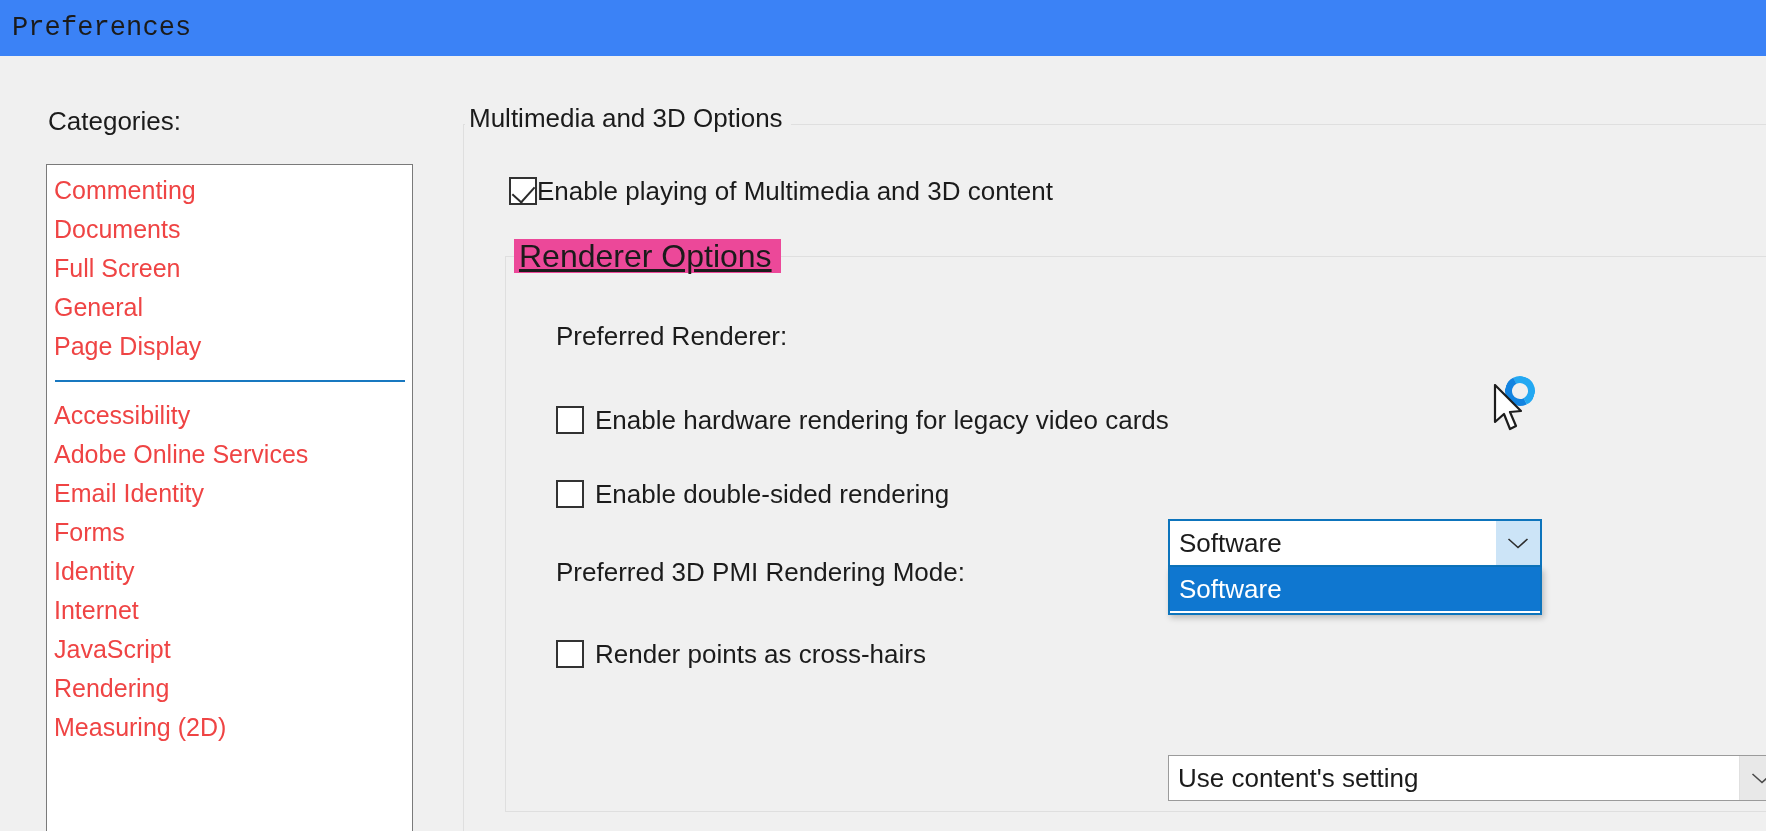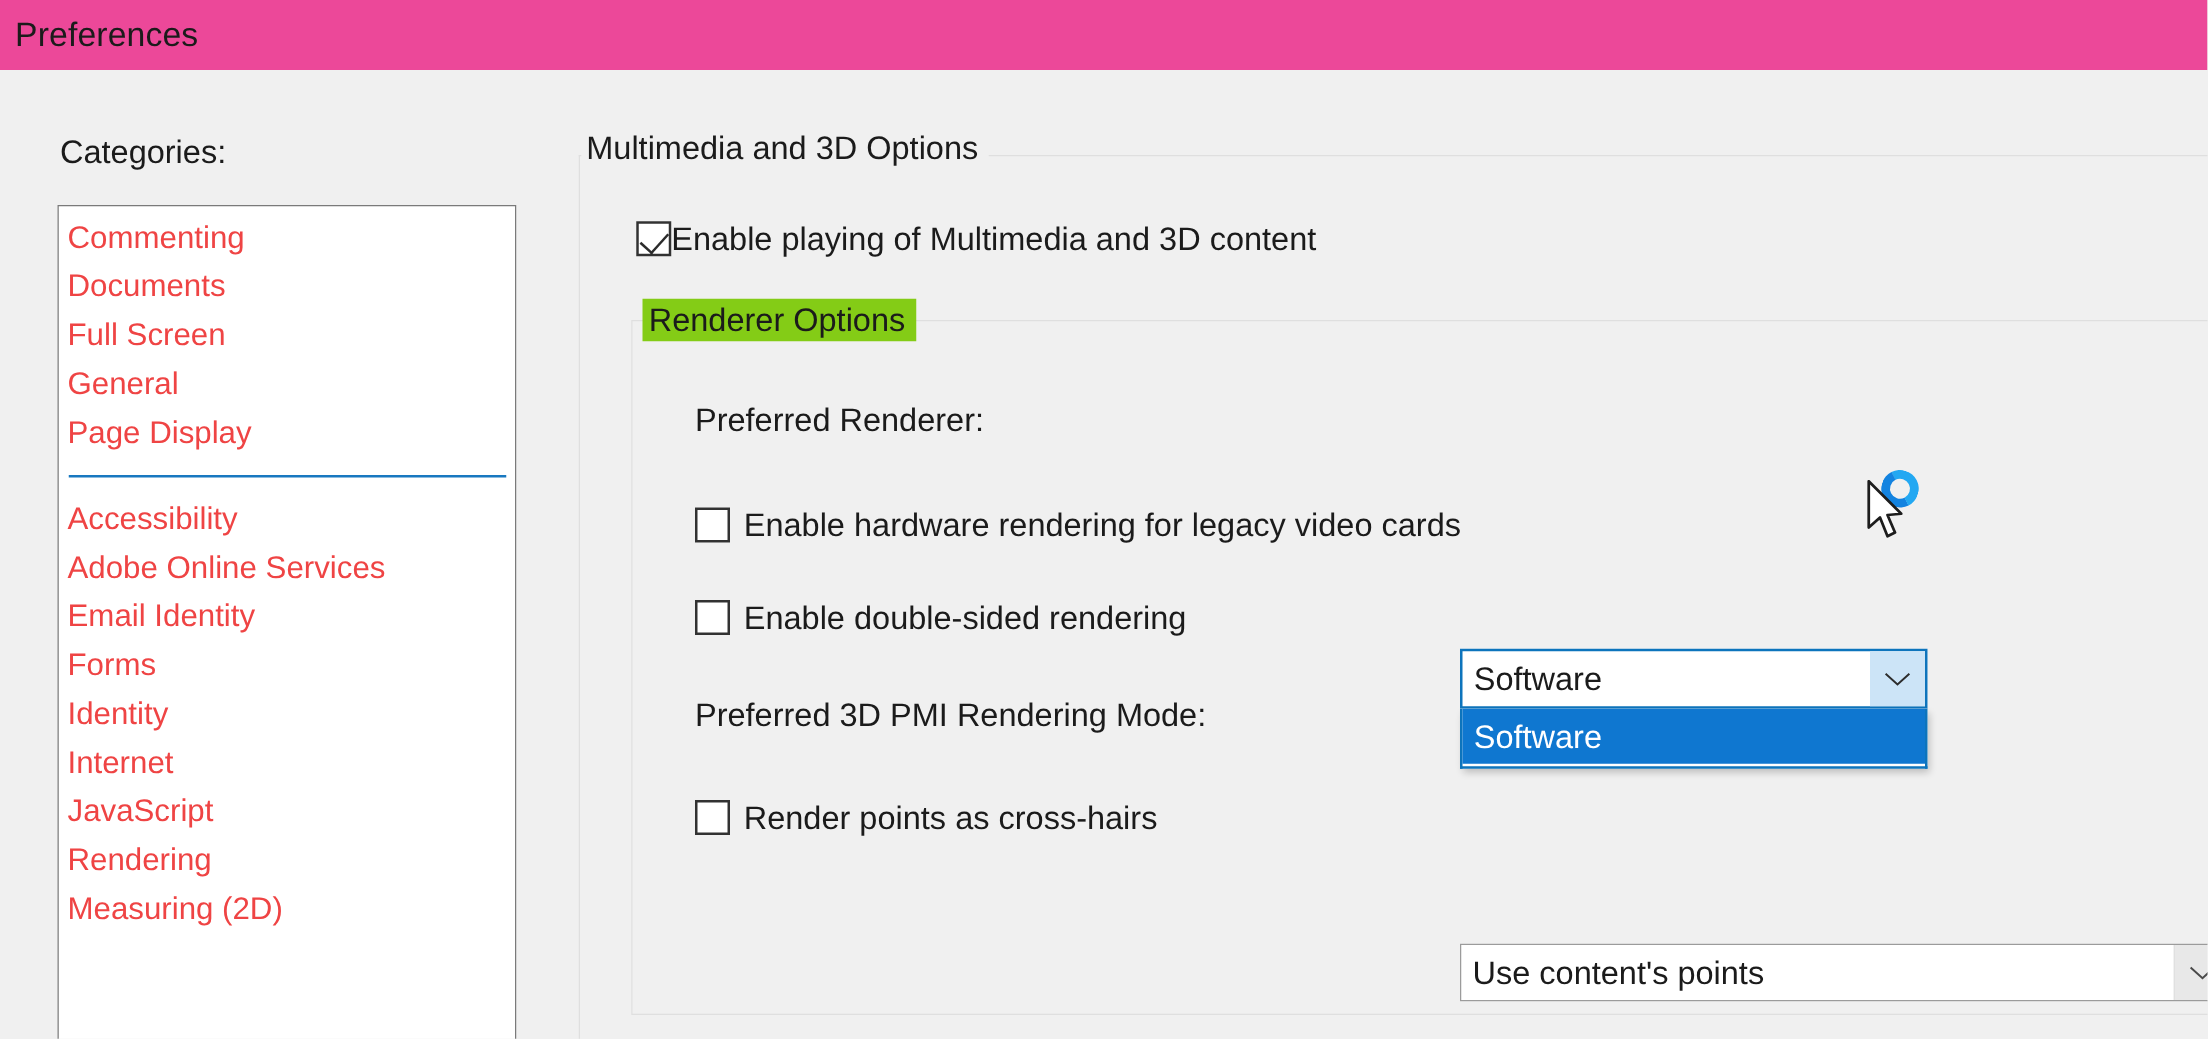--- a/index.html
+++ b/index.html
@@ -9,21 +9,22 @@
     font-family:"Liberation Sans", sans-serif;
     background:#f0f0f0;
     overflow:hidden;
     position:relative;
     color:#1a1a1a;
   }
 
   
   #titlebar {
     position:absolute; left:0; top:0; width:1766px; height:56px;
-    background:#ec4899;
+    background:#3b82f6;
+    font-family:Liberation Mono, monospace;
   }
   #titlebar .title {
     position:absolute; left:12px; top:12px;
     font-size:27px; line-height:32px; color:#1b1b1b;
     letter-spacing:.1px;
   }
 
   
   #content {
     position:absolute; left:0; top:56px; width:1766px; height:775px;
@@ -97,23 +98,24 @@
   }
   .cb-label { font-size:26px; line-height:30px; color:#1b1b1b; white-space:nowrap; }
 
   
   #rnd-group {
     position:absolute; left:46px; top:200px; right:4px; height:556px;
     border:1px solid #dfdfdf;
   }
   #rnd-legend {
     position:absolute; left:8px; top:-18px;
-    background:#84cc16; padding:0 9px 0 5px;
-    font-size:26px; line-height:34px; color:#1b1b1b;
-    white-space:nowrap;
+    background:#ec4899; padding:0 9px 0 5px;
+    font-size:32px; line-height:34px; color:#1b1b1b;
+    white-space:nowrap;
+    text-decoration:underline;
   }
 
   .rnd-row { position:absolute; display:flex; align-items:center; }
   .field-label { font-size:26px; line-height:30px; color:#1b1b1b; white-space:nowrap; }
 
   
   .combo {
     position:absolute;
     display:flex; align-items:stretch;
     background:#ffffff;
@@ -247,21 +249,21 @@
             <polyline points="1.5,2 11,10.5 20.5,2" fill="none" stroke="#2d2d2d" stroke-width="1.6"></polyline>
           </svg>
         </div>
       </div>
 
       <div id="combo-renderer-list">
         <div class="combo-option selected">Software</div>
       </div>
 
       <div class="combo" id="combo-pmi">
-        <div class="combo-text">Use content's points</div>
+        <div class="combo-text">Use content's setting</div>
         <div class="combo-btn">
           <svg class="chev" viewBox="0 0 22 12">
             <polyline points="1.5,2 11,10.5 20.5,2" fill="none" stroke="#4a4a4a" stroke-width="1.6"></polyline>
           </svg>
         </div>
       </div>
     </div>
   </div>
 </div>
 

